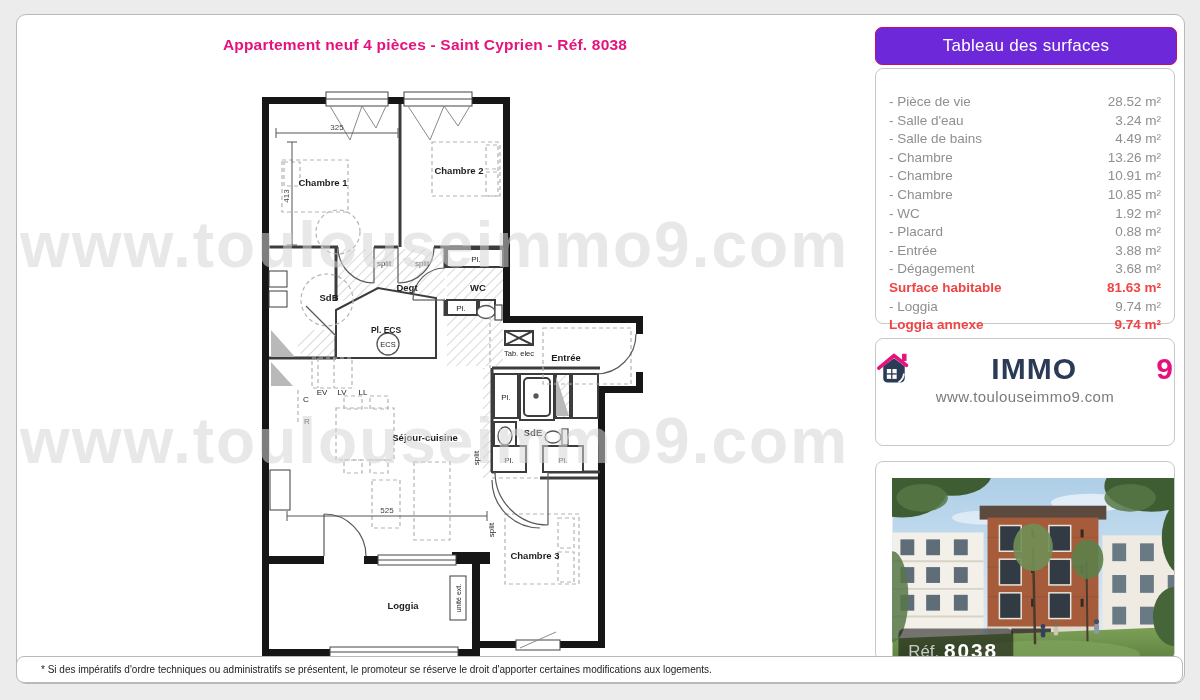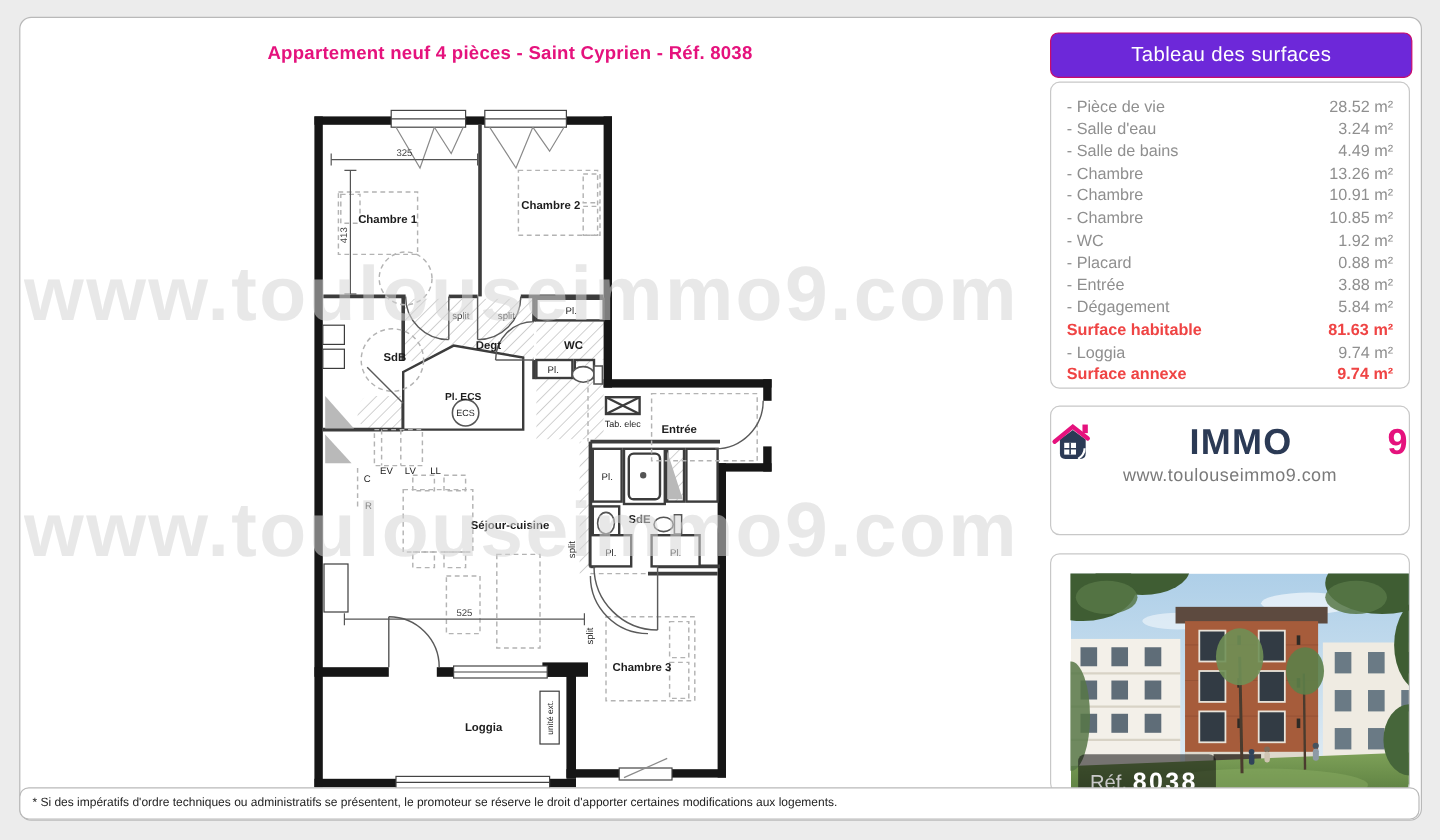--- a/index.html
+++ b/index.html
@@ -25,34 +25,34 @@
   .plan-svg{position:absolute;left:250px;top:88px;z-index:2;}
 
   
   .card{position:absolute;background:#fff;border:1px solid #c8c8c8;border-radius:8px;box-sizing:border-box;}
   .surf-header{
     position:absolute;left:875px;top:27px;width:300px;height:36px;
     background:#6d28d9;border:1px solid #c90b6b;border-radius:7px;
     color:#fff;font-size:17px;display:flex;align-items:center;justify-content:center;
     letter-spacing:.3px;
   }
-  .surf-card{left:875px;top:68px;width:300px;height:256px;padding:11px 13px;}
+  .surf-card{left:875px;top:68px;width:300px;height:256px;padding:24px 13px;}
   .surf-row{display:flex;justify-content:space-between;font-size:13.5px;line-height:18.6px;color:#8f8f8f;}
   .surf-row.sum{color:#ef4444;font-weight:bold;}
   .immo-card{left:875px;top:338px;width:300px;height:108px;text-align:center;}
   .brand-row{margin-top:13px;display:flex;align-items:center;justify-content:space-between;gap:4px;}
   .brand-text{font-size:30px;font-weight:bold;color:#2b3a55;letter-spacing:1px;}
   .brand-digit{color:#e5127d;}
   .phone{margin-top:3px;font-size:23px;font-weight:bold;color:#e5127d;letter-spacing:1.5px;}
   .website{margin-top:2px;font-size:15px;color:#7a7a7a;letter-spacing:.4px;}
   .photo-card{left:875px;top:461px;width:300px;height:200px;overflow:hidden;padding:16px;}
   .footer-box{
     position:absolute;left:16px;top:656px;width:1167px;height:27px;
     background:#fff;border:1px solid #b9b9b9;border-radius:8px;box-sizing:border-box;
-    display:flex;align-items:center;padding-left:10px;z-index:3;
+    display:flex;align-items:center;padding-left:24px;z-index:3;
   }
   .footer-box span{font-size:10px;color:#222;}
   .ref-overlay{position:absolute;left:6px;top:152px;}
 </style>
 </head>
 <body>
 
 <div class="panel"></div>
 
 <div class="page-title">Appartement neuf 4 pièces - Saint Cyprien - Réf. 8038</div>
@@ -289,32 +289,32 @@
   <div class="surf-row">
       <span>- Placard</span>
       <span>0.88 m²</span>
     </div>
   <div class="surf-row">
       <span>- Entrée</span>
       <span>3.88 m²</span>
     </div>
   <div class="surf-row">
       <span>- Dégagement</span>
-      <span>5.84 m²</span>
+      <span>3.68 m²</span>
     </div>
   <div class="surf-row sum">
       <span>Surface habitable</span>
       <span>81.63 m²</span>
     </div>
   <div class="surf-row">
       <span>- Loggia</span>
       <span>9.74 m²</span>
     </div>
   <div class="surf-row sum">
-      <span>Surface annexe</span>
+      <span>Loggia annexe</span>
       <span>9.74 m²</span>
     </div>
 </div>
 
 <div class="card immo-card">
   <div class="brand-row">
     <svg width="36" height="34" viewBox="0 0 40 38">
       <rect x="29" y="2" width="5" height="8" fill="#e5127d"></rect>
       <path d="M8,16 L20,7 L32,16 V29 Q32,34 27,34 H13 Q8,34 8,29 Z" fill="#2b3a55"></path>
       <path d="M3,18 L20,4 L34,15" stroke="#e5127d" stroke-width="4" fill="none" stroke-linecap="round"></path>

